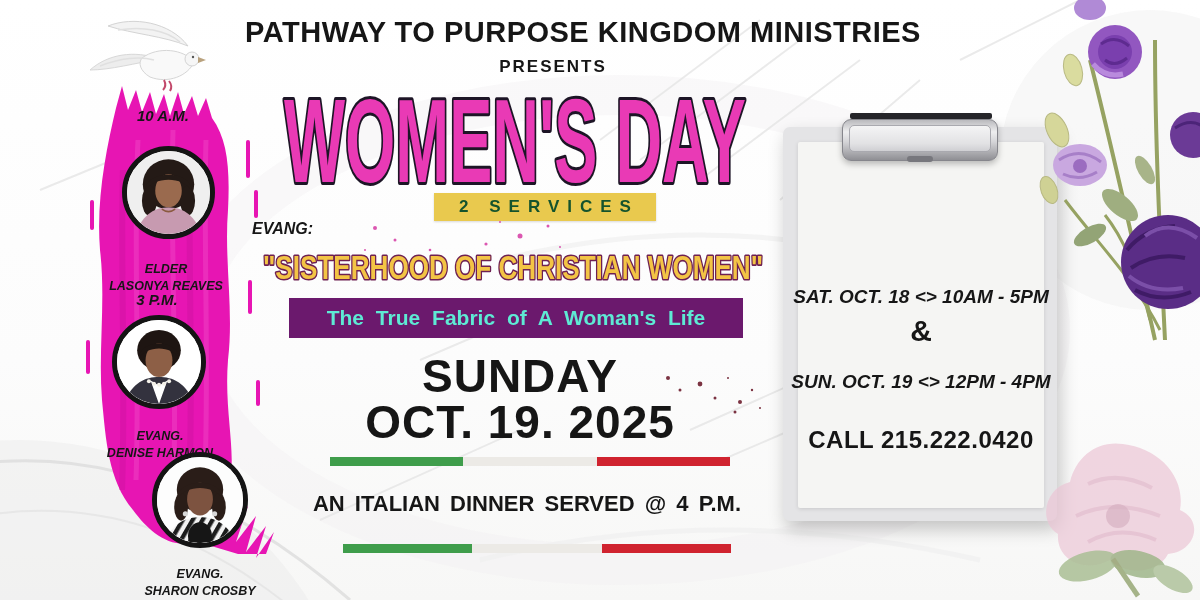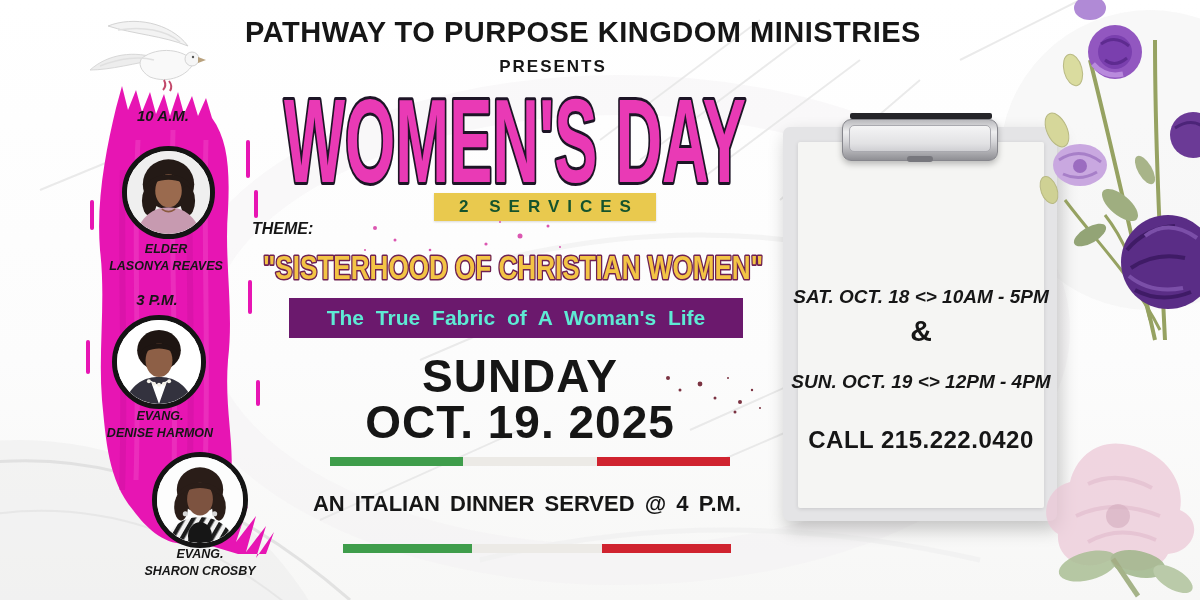--- a/index.html
+++ b/index.html
@@ -17,21 +17,21 @@
     letter-spacing:8px;line-height:28px;box-shadow:0 1px 2px rgba(0,0,0,.15);}
   .theme-label{font-size:16px;font-weight:900;font-style:italic;}
   .purple-bar{background:#6B196D;color:#5eead4;font-weight:700;font-size:21px;
     line-height:40px;word-spacing:6px;}
   .big-day{font-size:46px;font-weight:800;letter-spacing:1px;}
   .dinner{font-size:22px;font-weight:800;word-spacing:4px;}
   .flag{display:flex;height:9px;}
   .flag>div{flex:1;}
   .fg{background:#3F9D4B;} .fw{background:#ECEAE6;} .fr{background:#D0232F;}
   .time-lbl{font-size:15px;font-weight:900;font-style:italic;}
-  .spk-lbl{font-size:12.5px;font-weight:800;font-style:italic;line-height:1.35;}
+  .spk-lbl{font-size:12.5px;font-weight:800;font-style:italic;line-height:1.35;margin-top:20px;}
   .photo{border-radius:50%;border:5px solid #141414;overflow:hidden;box-sizing:border-box;
     background:#fff;}
   .photo svg{display:block;width:100%;height:100%;}
   .board{background:#e4e4e6;border-radius:7px;box-shadow:3px 8px 18px rgba(0,0,0,.22);}
   .paper{background:#f5f5f3;border-radius:2px;box-shadow:0 1px 4px rgba(0,0,0,.12);}
   .clip-bar{background:#26262a;border-radius:2px;}
   .clip{background:linear-gradient(180deg,#b9b9bd 0%,#eeeeef 30%,#d4d4d7 55%,#8f8f94 100%);
     border:1px solid #86868c;border-radius:9px;box-shadow:0 3px 6px rgba(0,0,0,.25);}
   .clip-inner{position:absolute;left:6px;right:6px;top:5px;bottom:8px;border-radius:5px;
     background:linear-gradient(180deg,#f4f4f5 0%,#e2e2e4 70%,#cfcfd3 100%);
@@ -174,21 +174,21 @@
     <span class="blk">EVANG.</span>
     <span class="blk">SHARON CROSBY</span>
   </div>
 
   <svg class="abs" style="left:278px;top:84px;width:474px;height:112px" viewBox="0 0 474 112">
     <text x="237" y="98" text-anchor="middle" font-size="118" font-weight="bold" style="font-family:'Liberation Sans',sans-serif" fill="#E93AB5" stroke="#1d1526" stroke-width="6" paint-order="stroke" stroke-linejoin="round" textLength="462" lengthAdjust="spacingAndGlyphs">WOMEN'S DAY</text>
   </svg>
 
   <div class="abs ctr gold-banner" style="left:434px;top:193px;width:222px;height:28px;padding-left:8px;box-sizing:border-box">2 SERVICES</div>
 
-  <div class="abs theme-label" style="left:252px;top:220px">THEME:</div>
+  <div class="abs theme-label" style="left:252px;top:220px">EVANG:</div>
   <svg class="abs" style="left:256px;top:247px;width:514px;height:42px" viewBox="0 0 514 42">
     <text x="257" y="32" text-anchor="middle" font-size="33" font-weight="bold" style="font-family:'Liberation Sans',sans-serif" fill="#F3C445" stroke="#6E2052" stroke-width="3.2" paint-order="stroke" stroke-linejoin="round" textLength="500" lengthAdjust="spacingAndGlyphs">"SISTERHOOD OF CHRISTIAN WOMEN"</text>
   </svg>
 
   <div class="abs ctr purple-bar" style="left:289px;top:298px;width:454px;height:40px">The True Fabric of A Woman's Life</div>
 
   <div class="abs ctr big-day" style="left:300px;top:349px;width:440px">SUNDAY</div>
   <div class="abs ctr big-day" style="left:300px;top:395px;width:440px">OCT. 19. 2025</div>
 
   <div class="abs flag" style="left:330px;top:457px;width:400px">

